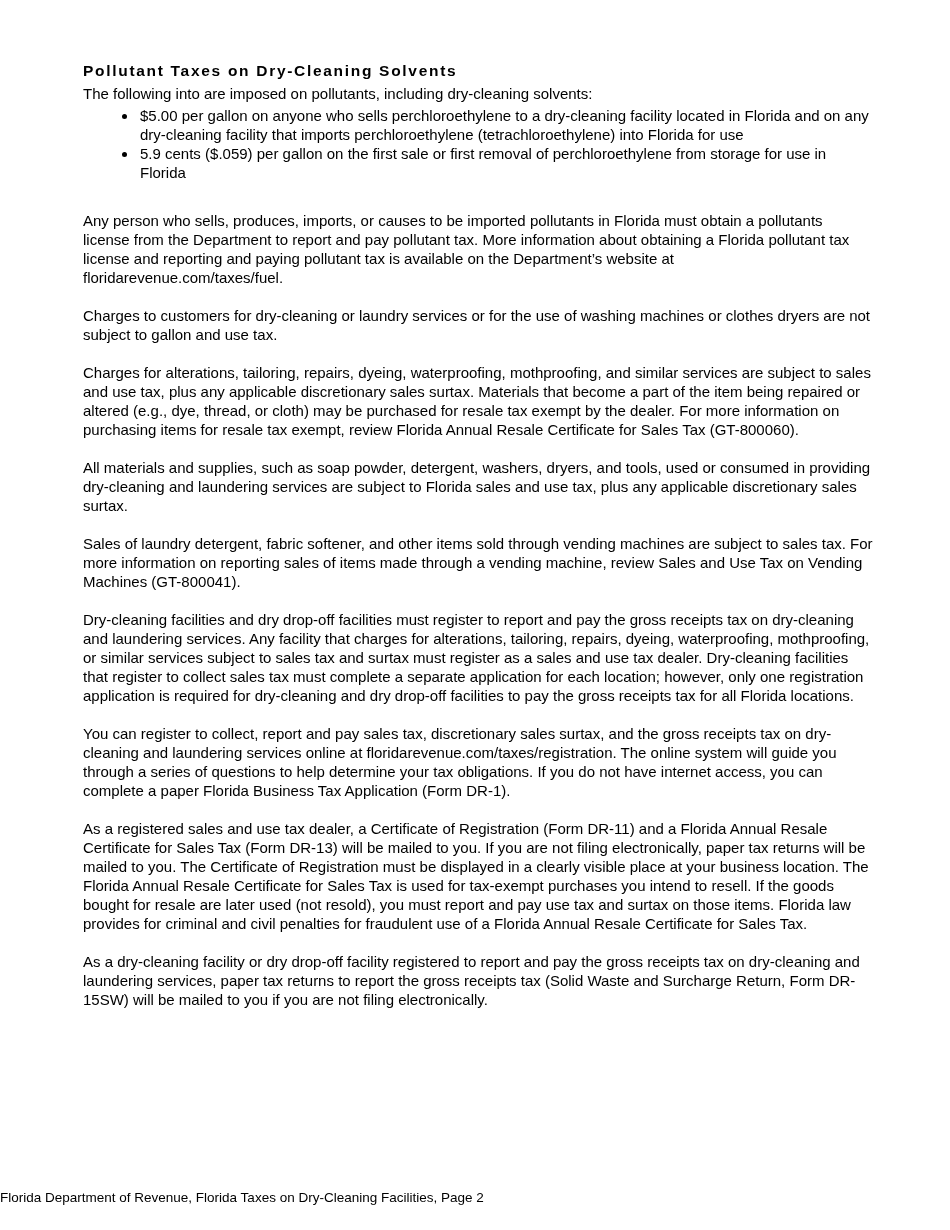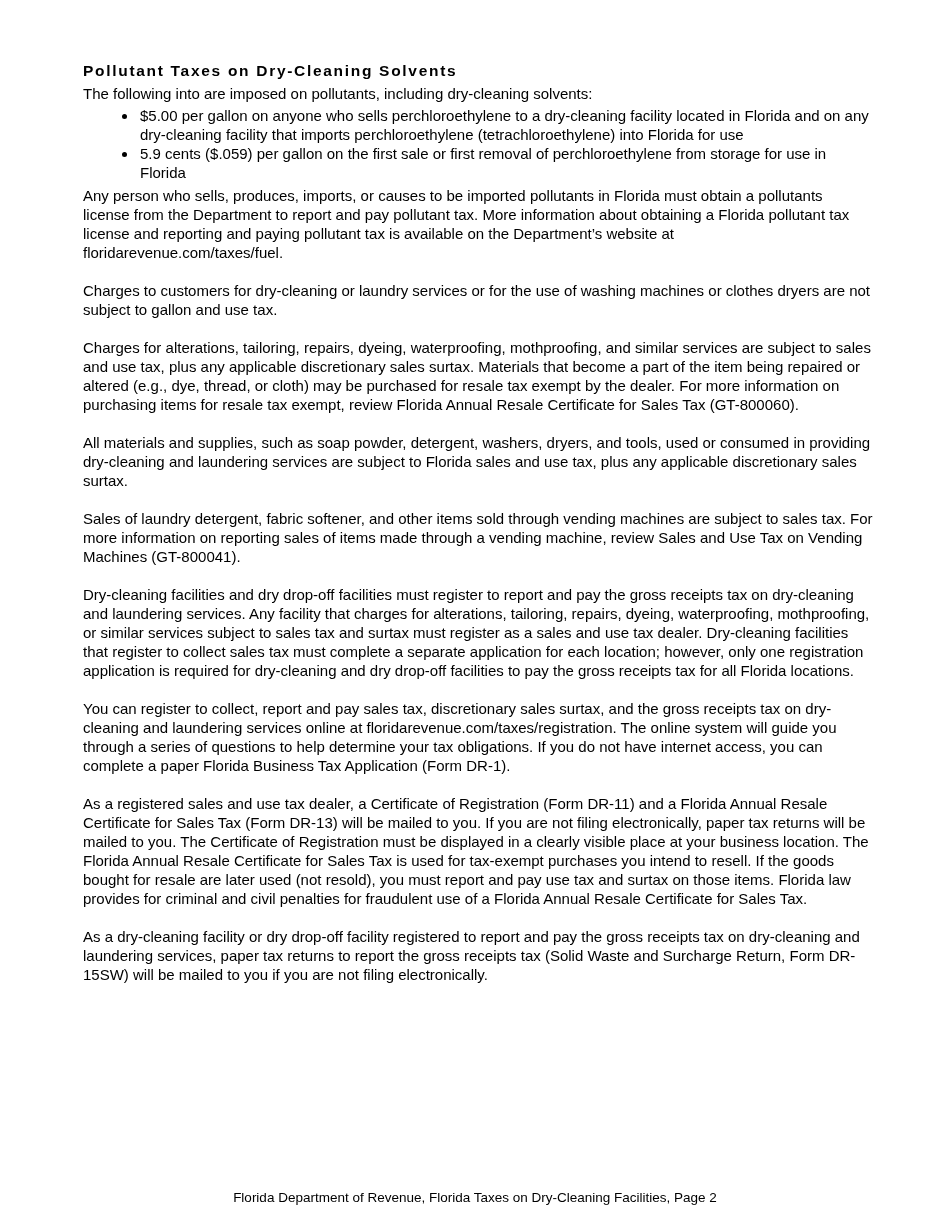--- a/index.html
+++ b/index.html
@@ -27,33 +27,33 @@
     font-size: 15.5px;
     line-height: 21px;
     font-weight: bold;
     letter-spacing: 1.7px;
     margin: 26px 0 3px 0;
   }
   h2.section-heading:first-child { margin-top: 0; }
   p.para { margin: 0 0 19px 0; }
   p.para.tight { margin-bottom: 3px; }
   ul.bullets {
-    margin: 0 0 4px 0;
+    margin: 0 0 29px 0;
     padding-left: 55px;
     list-style: disc outside;
   }
   ul.bullets li { padding-left: 2px; }
   .b { font-weight: normal; }
   .i { }
   .footer {
     position: absolute;
     left: 0;
     right: 0;
     bottom: 24px;
-    text-align: center;
+    text-align: left;
     font-size: 13.5px;
     line-height: 17px;
     color: #000000;
   }
 </style>
 </head>
 <body>
 
 <div class="page">
   <div class="content">

